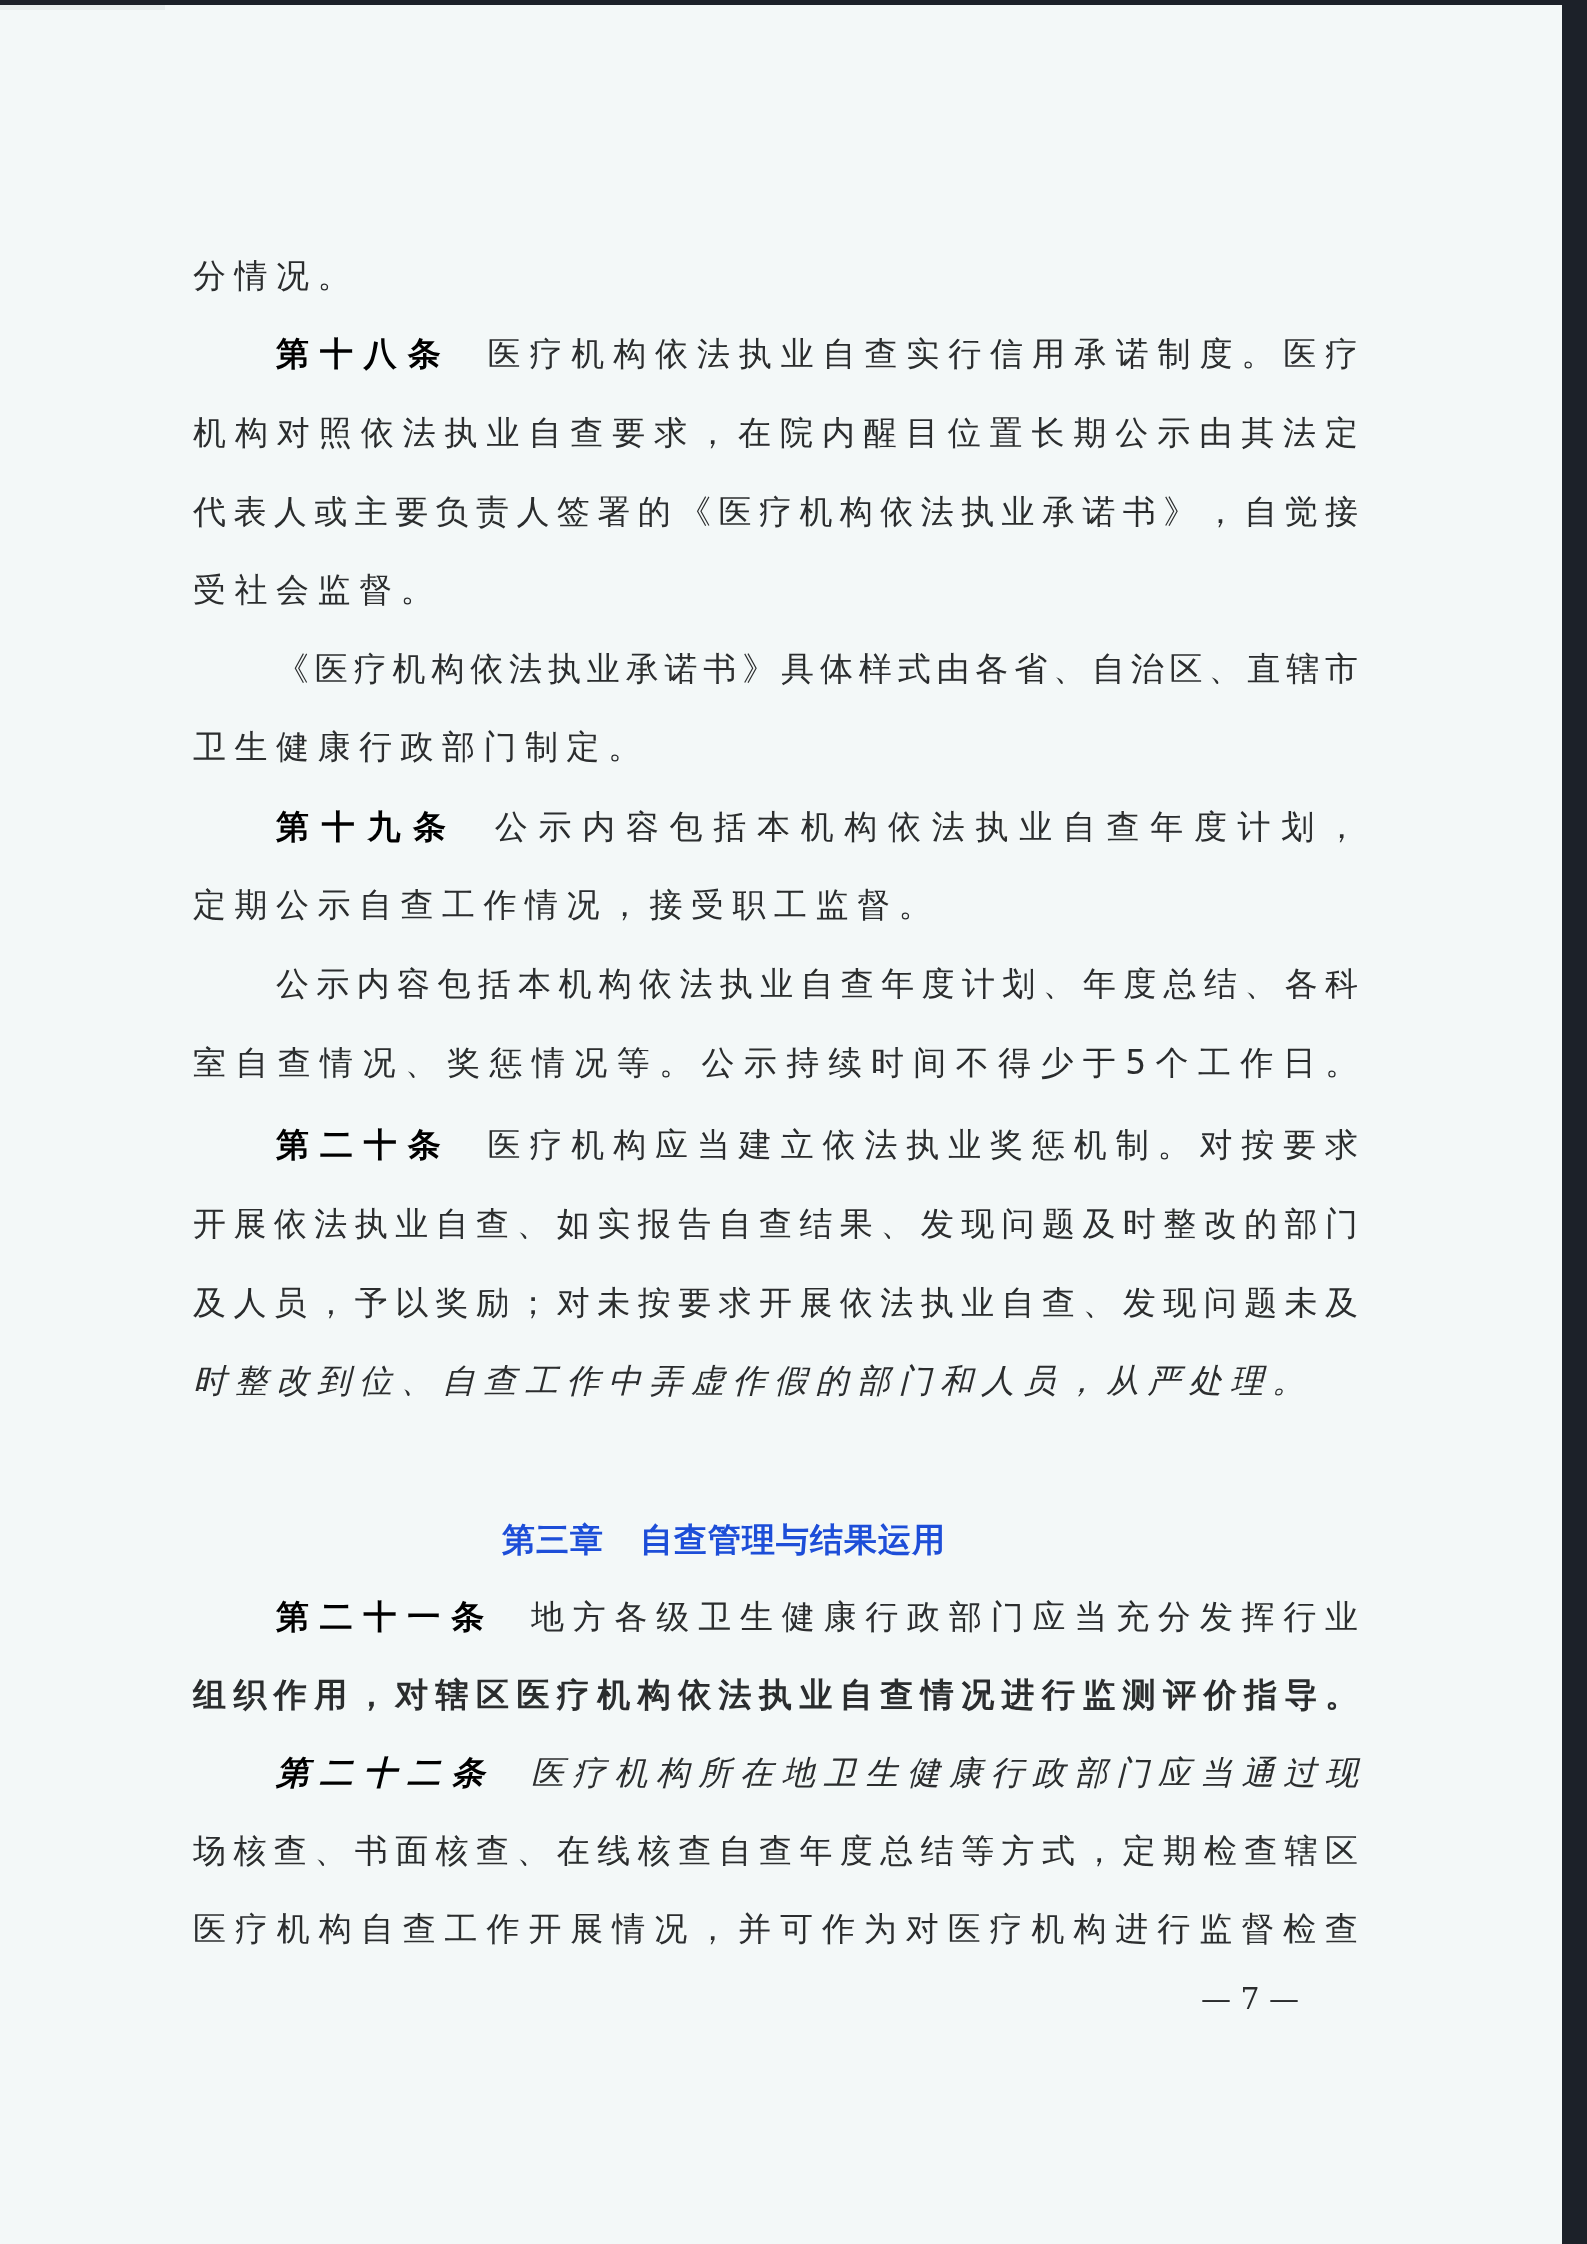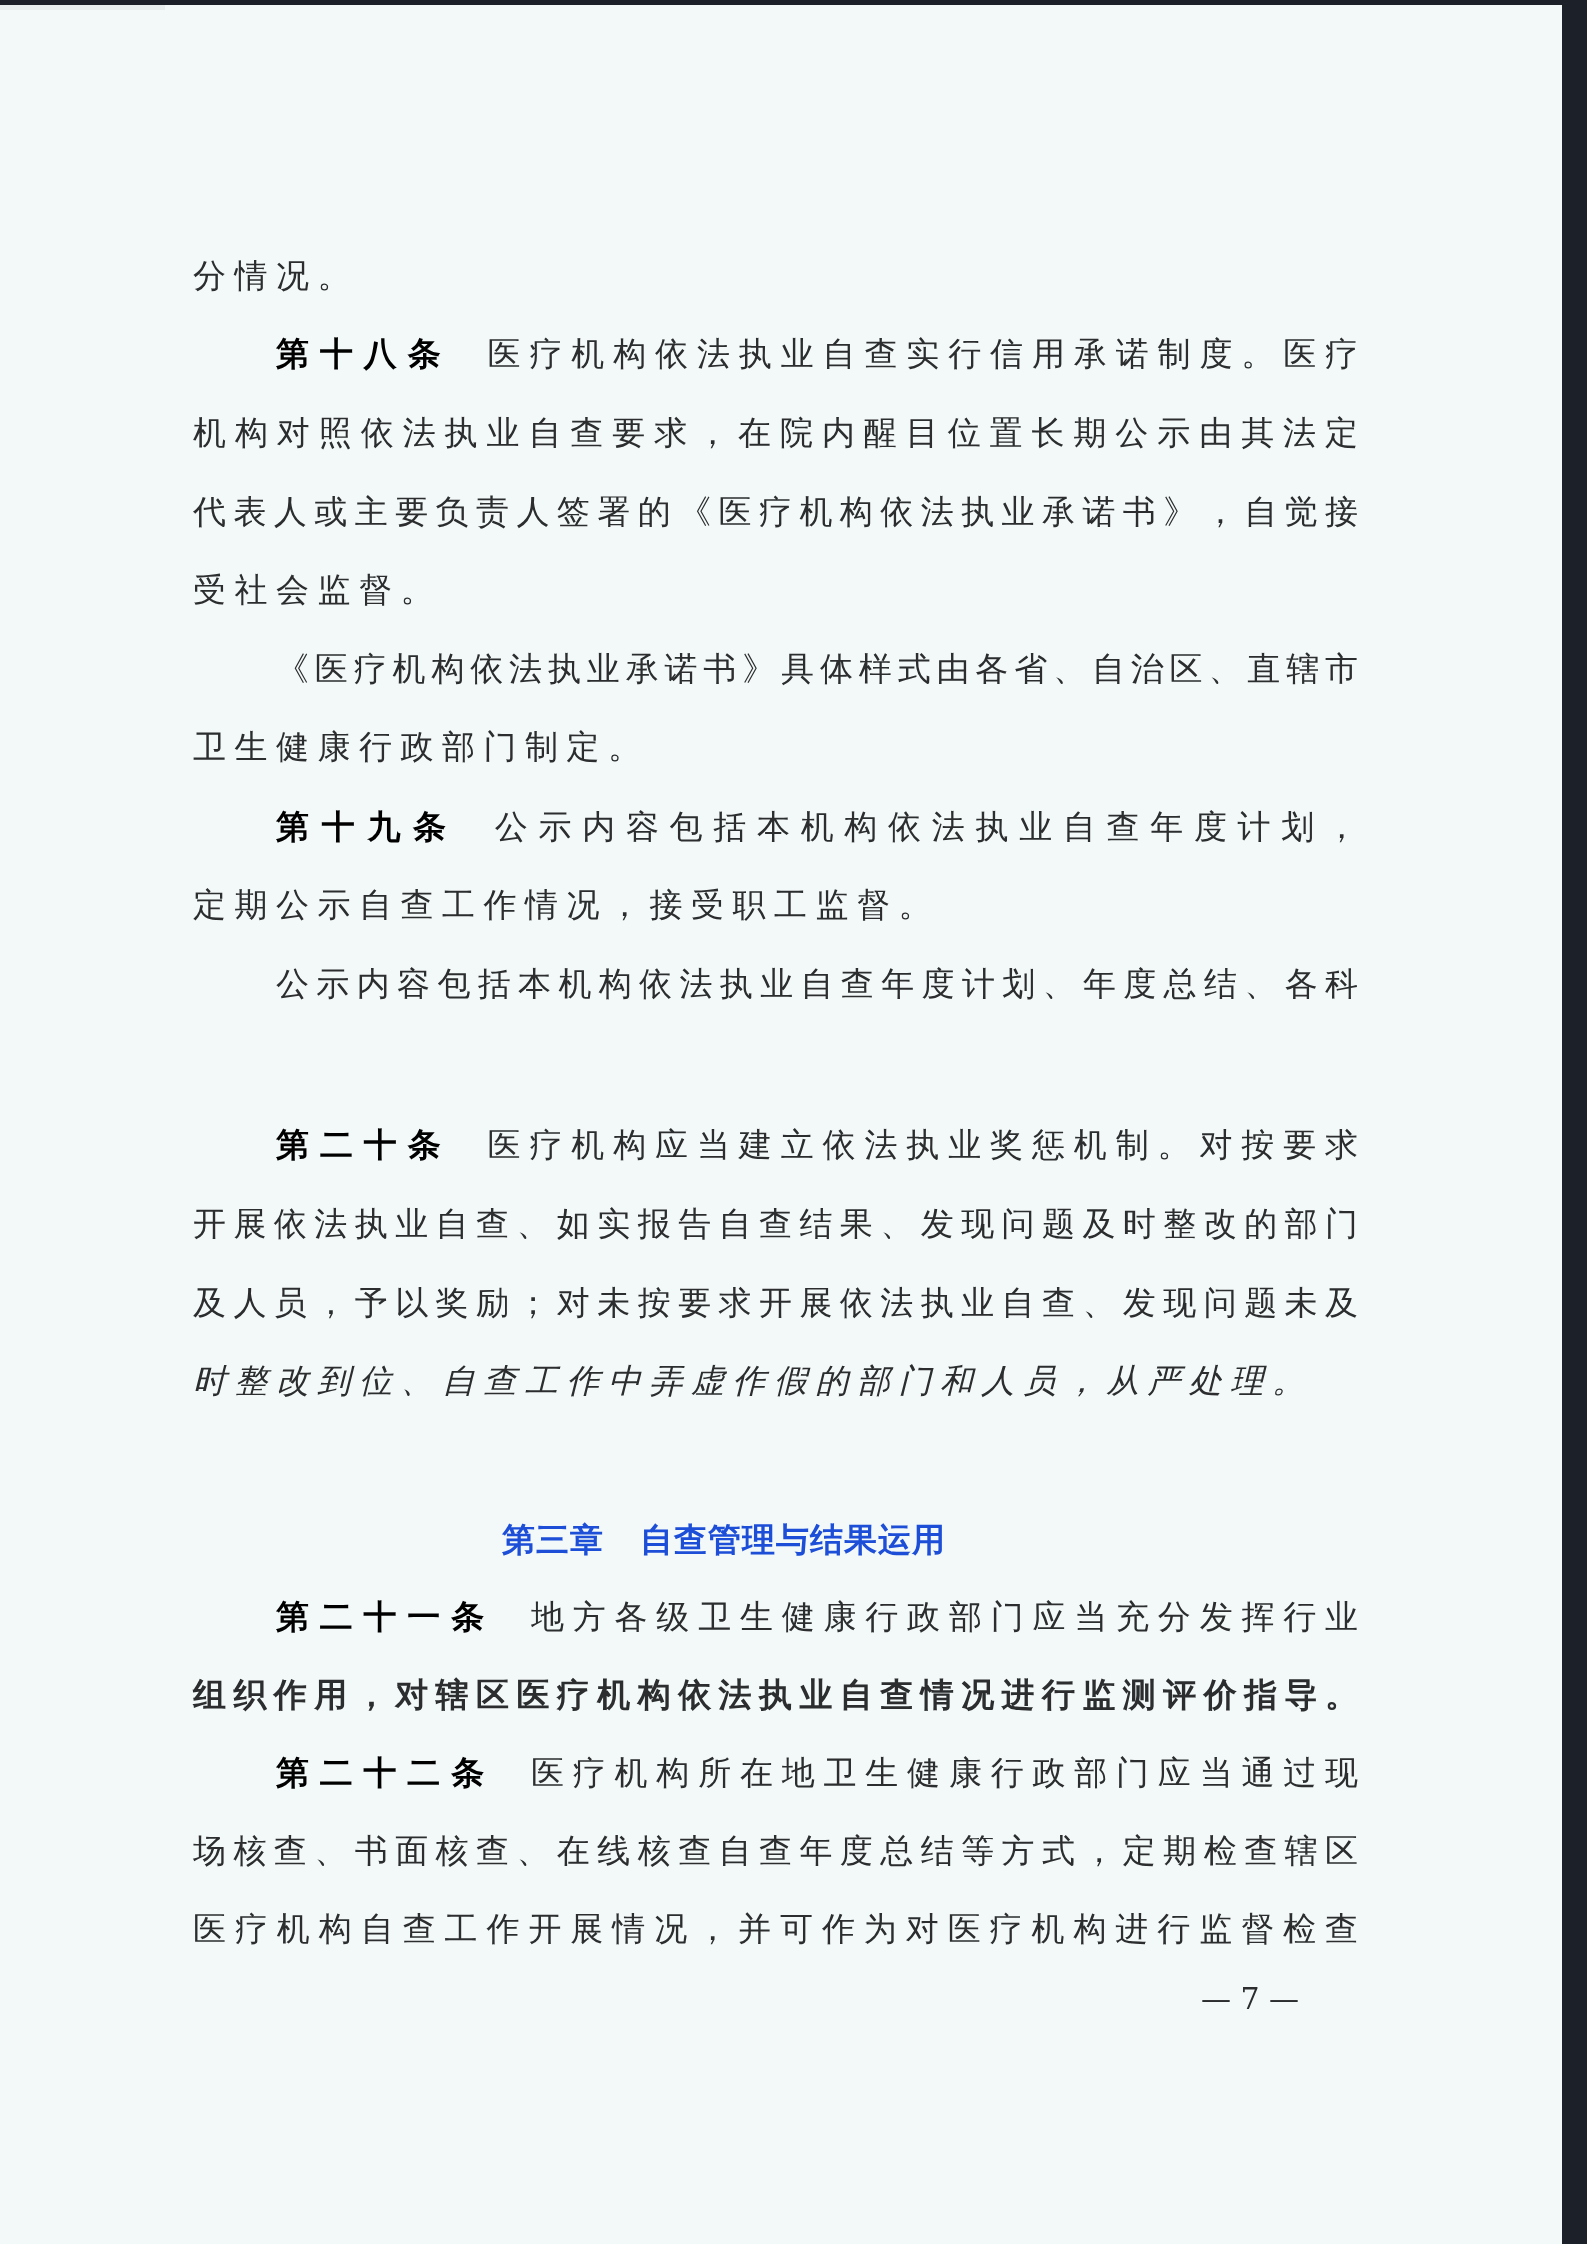--- a/index.html
+++ b/index.html
@@ -116,20 +116,23 @@
 
   <div class="line justify indent" style="top:800px;">
     <span class="art">第十九条</span><span>公示内容包括本机构依法执业自查年度计划，</span>
   </div>
   <div class="line" style="top:878px;">
     <span>定期公示自查工作情况，接受职工监督。</span>
   </div>
   <div class="line justify indent" style="top:957px;">
     <span>公示内容包括本机构依法执业自查年度计划、年度总结、各科</span>
   </div>
+  <div class="line justify" style="top:1036px;">
+    <span>室自查情况、奖惩情况等。公示持续时间不得少于5个工作日。</span>
+  </div>
 
   <div class="line justify indent" style="top:1118px;">
     <span class="art">第二十条</span><span>医疗机构应当建立依法执业奖惩机制。对按要求</span>
   </div>
   <div class="line justify" style="top:1197px;">
     <span>开展依法执业自查、如实报告自查结果、发现问题及时整改的部门</span>
   </div>
   <div class="line justify" style="top:1276px;">
     <span>及人员，予以奖励；对未按要求开展依法执业自查、发现问题未及</span>
   </div>
@@ -141,21 +144,21 @@
     <span>第三章</span><span class="gap"></span><span>自查管理与结果运用</span>
   </div>
 
   <div class="line justify indent" style="top:1590px;">
     <span class="art">第二十一条</span><span>地方各级卫生健康行政部门应当充分发挥行业</span>
   </div>
   <div class="line justify" style="top:1668px;font-weight:bold;">
     <span>组织作用，对辖区医疗机构依法执业自查情况进行监测评价指导。</span>
   </div>
 
-  <div class="line justify indent" style="top:1746px;">
+  <div class="line justify indent" style="top:1746px;font-style:italic;">
     <span class="art">第二十二条</span><span>医疗机构所在地卫生健康行政部门应当通过现</span>
   </div>
   <div class="line justify" style="top:1824px;">
     <span>场核查、书面核查、在线核查自查年度总结等方式，定期检查辖区</span>
   </div>
   <div class="line justify" style="top:1902px;">
     <span>医疗机构自查工作开展情况，并可作为对医疗机构进行监督检查</span>
   </div>
 
   <div class="pagenum">— 7 —</div>

